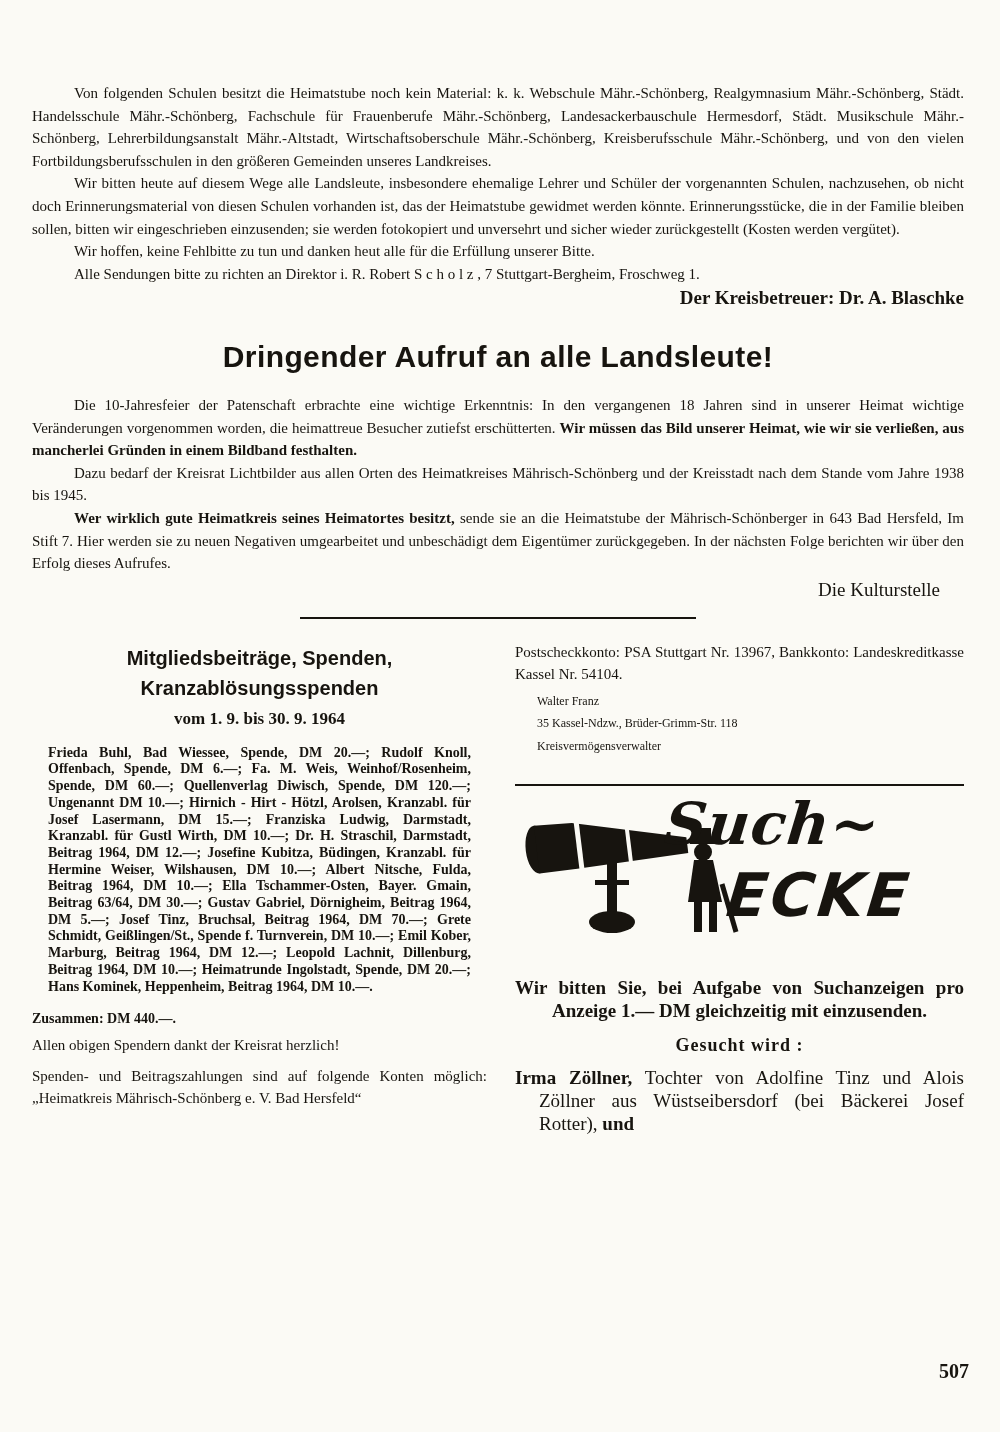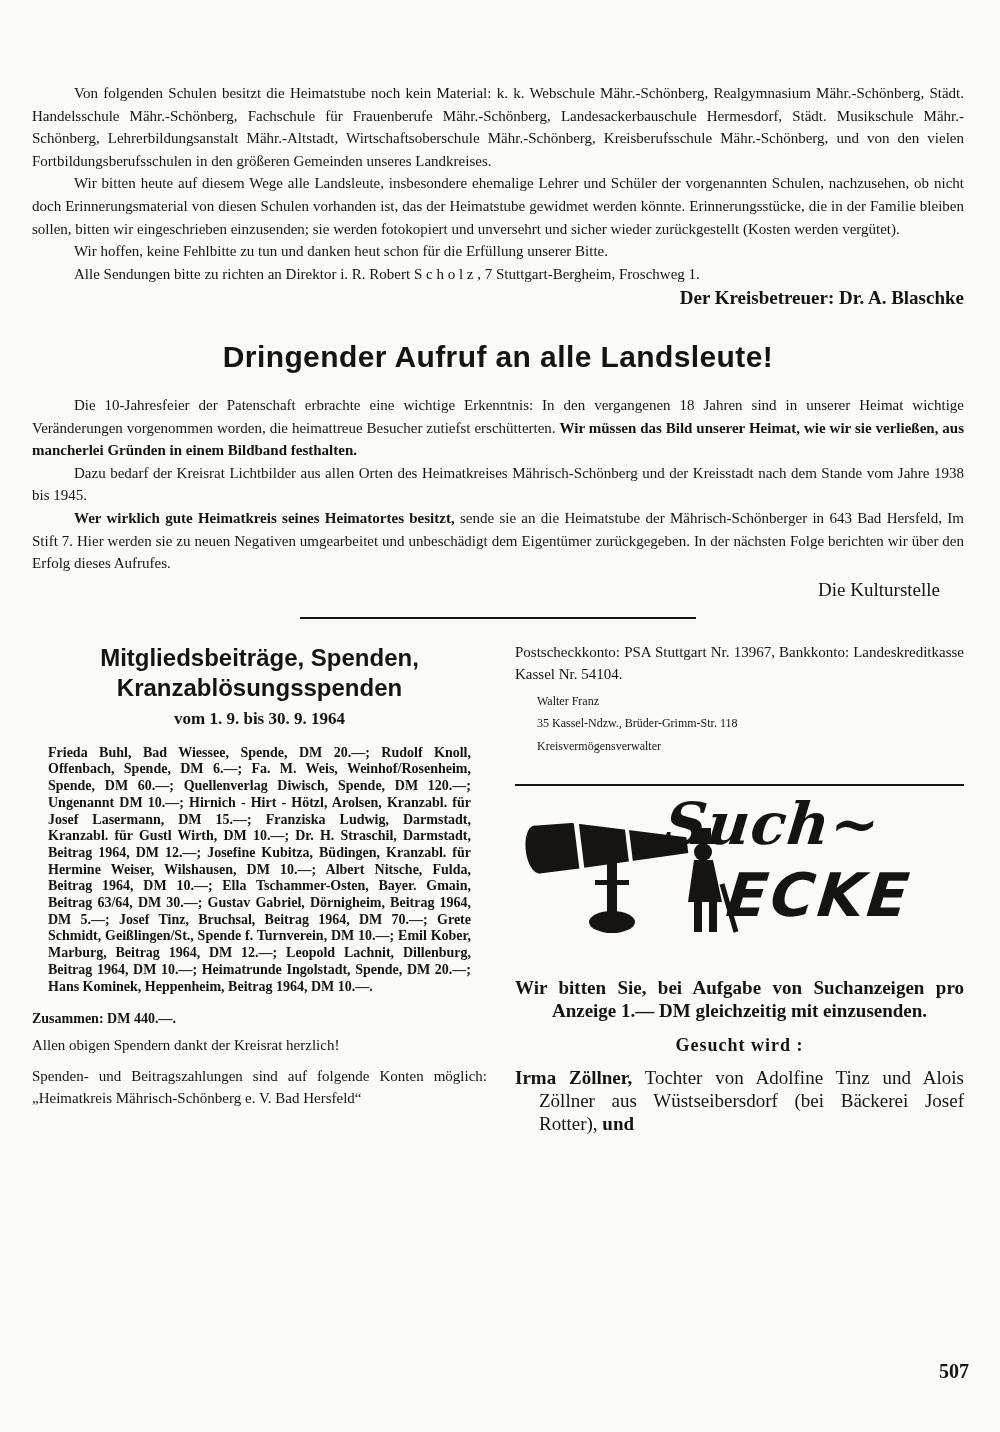--- a/index.html
+++ b/index.html
@@ -19,21 +19,21 @@
     font-family:"Liberation Sans",sans-serif;font-weight:bold;
     font-size:30px;letter-spacing:.4px;text-align:center;margin:30px 0 20px;
   }
   .kultur{font-size:19px;margin:4px 24px 0 0;}
   .rule-center{width:396px;height:2px;background:#17140f;margin:16px auto 22px;}
   .columns{display:flex;gap:28px;align-items:flex-start;}
   .col-left{width:455px;}
   .col-right{width:449px;}
   .h-left{
     font-family:"Liberation Sans",sans-serif;font-weight:bold;
-    font-size:24px;line-height:30px;text-align:center;margin:2px 0 6px;
+    font-size:20px;line-height:30px;text-align:center;margin:2px 0 6px;
   }
   .sub{font-weight:bold;font-size:17px;text-align:center;margin:2px 0 10px;}
   .donors{font-size:14px;line-height:16.7px;font-weight:bold;text-align:justify;margin:16px;}
   .total{font-size:14px;line-height:16.7px;font-weight:bold;margin:0 0 6px;}
   .thanks{margin:4px 0 8px;}
   .konto{margin:0 0 4px;}
   .addr{font-size:12px;line-height:22.6px;margin:0;padding-left:22px;}
   .rule-right{height:2px;background:#17140f;margin:26px 0 16px;}
   .suchecke{position:relative;height:162px;margin:0 0 12px;}
   .suchecke svg{position:absolute;left:0;top:0;}
@@ -53,21 +53,21 @@
   .pagenum{position:absolute;top:1336px;right:31px;font-size:20px;font-weight:bold;margin-top:24px;}
 </style>
 </head>
 <body>
 
 <div class="page">
 
   <section>
     <p class="t ind">Von folgenden Schulen besitzt die Heimatstube noch kein Material: k. k. Webschule Mähr.-Schönberg, Realgymnasium Mähr.-Schönberg, Städt. Handelsschule Mähr.-Schönberg, Fachschule für Frauenberufe Mähr.-Schönberg, Landesackerbauschule Hermesdorf, Städt. Musikschule Mähr.-Schönberg, Lehrerbildungsanstalt Mähr.-Altstadt, Wirtschaftsoberschule Mähr.-Schönberg, Kreisberufsschule Mähr.-Schönberg, und von den vielen Fortbildungsberufsschulen in den größeren Gemeinden unseres Landkreises.</p>
     <p class="t ind">Wir bitten heute auf diesem Wege alle Landsleute, insbesondere ehemalige Lehrer und Schüler der vorgenannten Schulen, nachzusehen, ob nicht doch Erinnerungsmaterial von diesen Schulen vorhanden ist, das der Heimatstube gewidmet werden könnte. Erinnerungsstücke, die in der Familie bleiben sollen, bitten wir eingeschrieben einzusenden; sie werden fotokopiert und unversehrt und sicher wieder zurückgestellt (Kosten werden vergütet).</p>
-    <p class="t ind">Wir hoffen, keine Fehlbitte zu tun und danken heut schon für die Erfüllung unserer Bitte.</p>
+    <p class="t ind">Wir hoffen, keine Fehlbitte zu tun und danken heut alle für die Erfüllung unserer Bitte.</p>
     <p class="t ind">Alle Sendungen bitte zu richten an Direktor i. R. Robert S c h o l z , 7 Stuttgart-Bergheim, Froschweg 1.</p>
     <p class="sig bold right">Der Kreisbetreuer: Dr. A. Blaschke</p>
   </section>
 
   <h1 class="h-main">Dringender Aufruf an alle Landsleute!</h1>
 
   <section>
     <p class="t ind"><span>Die 10-Jahresfeier der Patenschaft erbrachte eine wichtige Erkenntnis: In den vergangenen 18 Jahren sind in unserer Heimat wichtige Veränderungen vorgenommen worden, die heimattreue Besucher zutiefst erschütterten. </span><span class="bold">Wir müssen das Bild unserer Heimat, wie wir sie verließen, aus mancherlei Gründen in einem Bildband festhalten.</span></p>
     <p class="t ind">Dazu bedarf der Kreisrat Lichtbilder aus allen Orten des Heimatkreises Mährisch-Schönberg und der Kreisstadt nach dem Stande vom Jahre 1938 bis 1945.</p>
     <p class="t ind"><span class="bold">Wer wirklich gute Heimatkreis seines Heimatortes besitzt,</span><span> sende sie an die Heimatstube der Mährisch-Schönberger in 643 Bad Hersfeld, Im Stift 7. Hier werden sie zu neuen Negativen umgearbeitet und unbeschädigt dem Eigentümer zurückgegeben. In der nächsten Folge berichten wir über den Erfolg dieses Aufrufes.</span></p>

